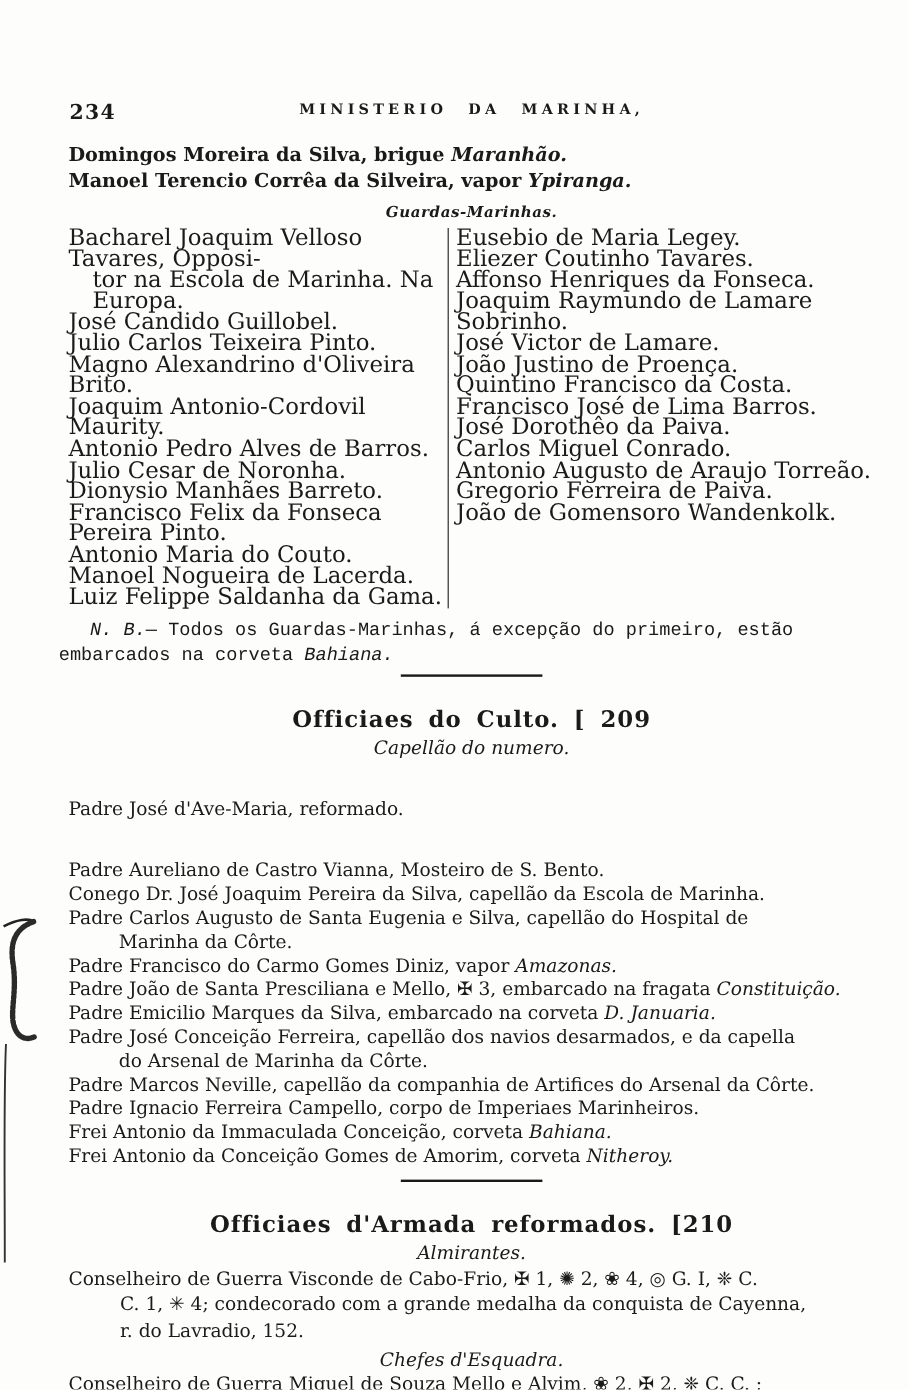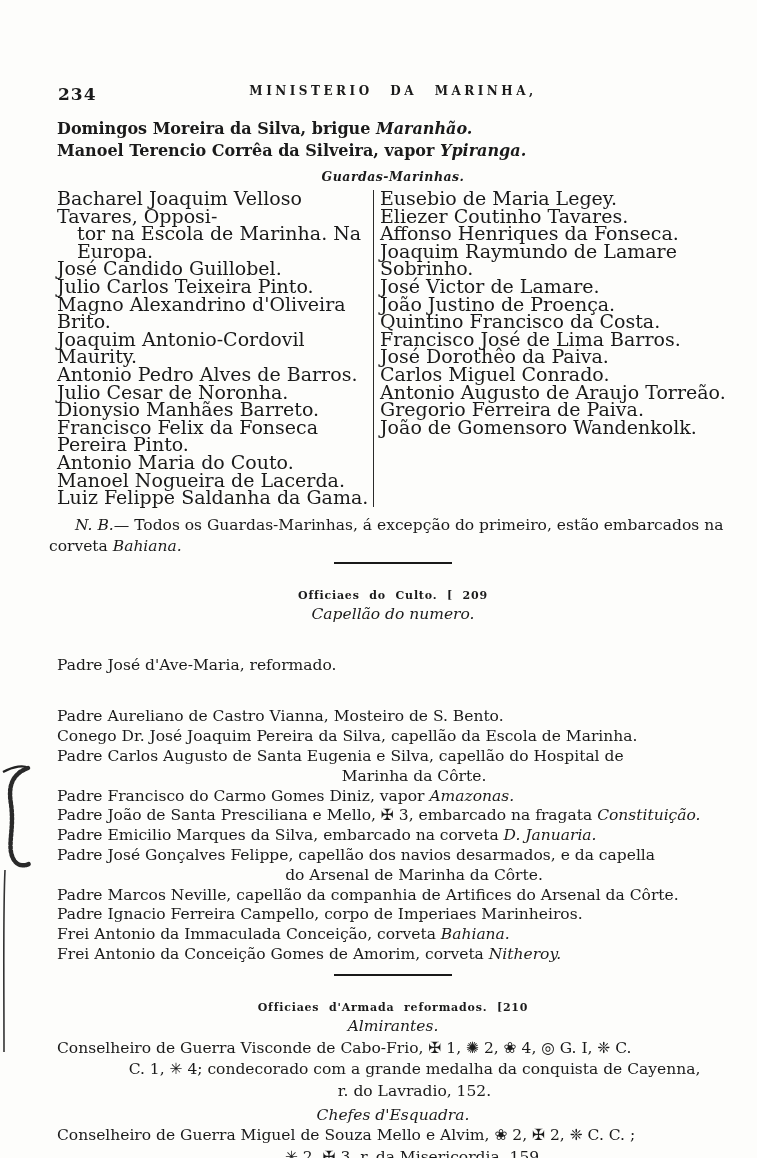--- a/index.html
+++ b/index.html
@@ -23,34 +23,34 @@
 
   
   .gm-heading { margin-top:7px; text-align:center; font-size:12.5px; font-weight:700; letter-spacing:0.5px;font-style:italic; }
   .columns { display:flex; margin-top:6px; font-size:19px; line-height:17.6px; font-weight:400; }
   .col.left { width:316px; }
   .col.right { flex:1; border-left:1.3px solid #2b2b2b; padding-left:6px; }
   .col .line.cont { padding-left:20px; }
 
   
   .note { margin-top:8px; margin-left:-8px; font-size:15.5px; line-height:21px; }
-  .note .line { text-indent:26px; }
+  .note .line { text-indent:26px;font-family:Liberation Mono, monospace; }
 
   
   .rule { width:118px; margin:5px auto 0 auto; border-top:2.5px solid #191919; height:0; }
   .rule.second { margin-top:9px; }
 
   
-  .section-heading { margin-top:25px; text-align:center; font-size:11px; font-weight:700; letter-spacing:0.8px; word-spacing:5px; }
+  .section-heading { margin-top:25px; text-align:center; font-size:19px; font-weight:700; letter-spacing:0.8px; word-spacing:5px; }
   .subheading { margin-top:2px; text-align:center; font-size:15.5px; font-style:italic; line-height:20px; }
   .subheading.tight { margin-top:3px; }
   .entries { font-size:15.5px; }
   .entries.culto { line-height:19.8px;margin-top:32px; }
   .entries.armada { line-height:21.5px; }
-  .entries .line.cont { padding-left:43px;text-align:center; }
+  .entries .line.cont { padding-left:43px; }
   .entries.culto .line.cont { padding-left:42px; }
   .armada-first { margin-top:2px; }
 
   i { font-style:italic; }
 
   
   .marginalia { position:absolute; left:0; top:752px; }
 </style>
 </head>
 <body>
@@ -186,21 +186,21 @@
         <div class="entry">
           <div class="line">Padre Francisco do Carmo Gomes Diniz, vapor <i>Amazonas.</i></div>
         </div>
         <div class="entry">
           <div class="line">Padre João de Santa Presciliana e Mello, ✠ 3, embarcado na fragata <i>Constituição.</i></div>
         </div>
         <div class="entry">
           <div class="line">Padre Emicilio Marques da Silva, embarcado na corveta <i>D. Januaria.</i></div>
         </div>
         <div class="entry">
-          <div class="line">Padre José Gonçalves Felippe, capellão dos navios desarmados, e da capella</div>
+          <div class="line">Padre José Conceição Ferreira, capellão dos navios desarmados, e da capella</div>
           <div class="line cont">do Arsenal de Marinha da Côrte.</div>
         </div>
         <div class="entry">
           <div class="line">Padre Marcos Neville, capellão da companhia de Artifices do Arsenal da Côrte.</div>
         </div>
         <div class="entry">
           <div class="line">Padre Ignacio Ferreira Campello, corpo de Imperiaes Marinheiros.</div>
         </div>
         <div class="entry">
           <div class="line">Frei Antonio da Immaculada Conceição, corveta <i>Bahiana.</i></div>

